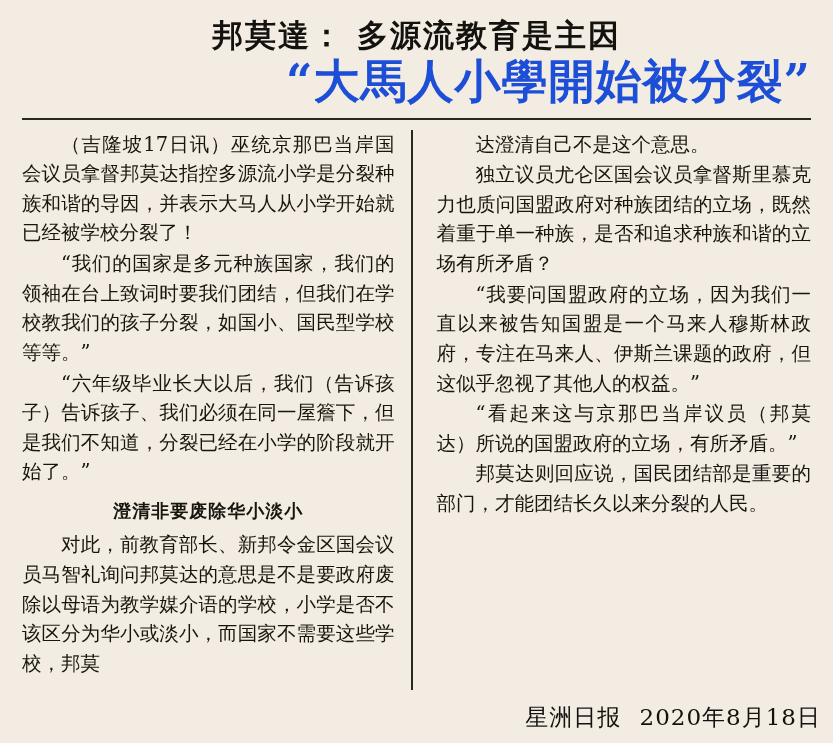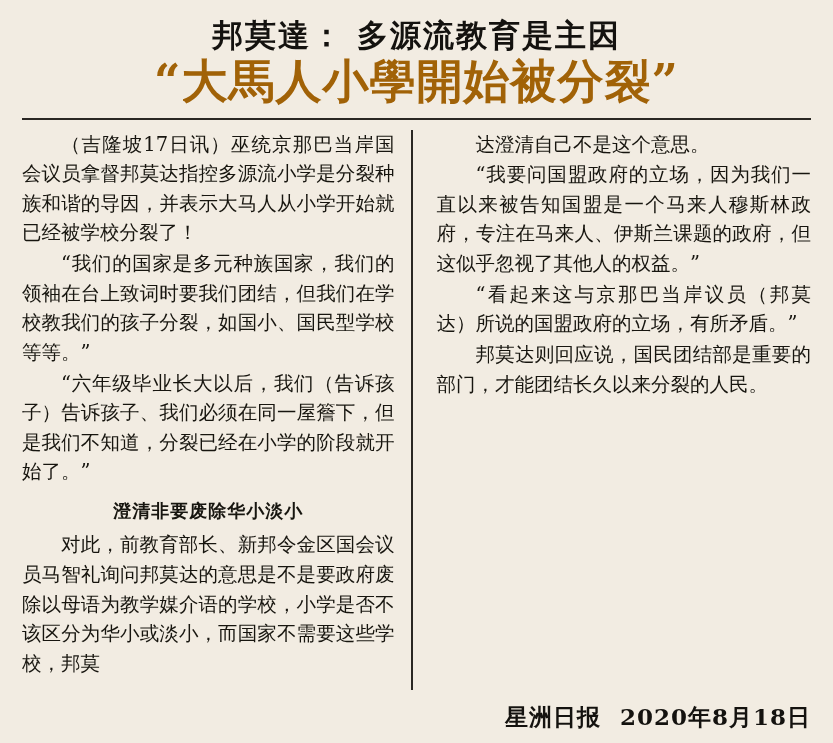--- a/index.html
+++ b/index.html
@@ -25,27 +25,27 @@
   .kicker {
     text-align: center;
     font-size: 31px;
     font-weight: bold;
     letter-spacing: 2px;
     line-height: 1.1;
     margin: 4px 0 2px 0;
     color: #14120f;
   }
   .headline {
-    text-align: center;
+    text-align: right;
     font-size: 46px;
     font-weight: bold;
     letter-spacing: 1px;
     line-height: 1.12;
     margin: 4px 0 10px 0;
-    color: #a16207;
+    color: #1d4ed8;
   }
   .rule {
     height: 2px;
     background: #2a2723;
     margin: 6px 0 10px 0;
   }
   .columns {
     display: flex;
     gap: 8px;
     height: 560px;
@@ -73,24 +73,24 @@
   h2.subhead {
     font-size: 18px;
     font-weight: bold;
     text-align: center;
     margin: 10px 0 6px 0;
     letter-spacing: 1px;
     text-indent: 0;
   }
   .footer {
     position: absolute;
-    right: 22px;
+    right: 12px;
     bottom: 10px;
     font-size: 23px;
-    font-weight: bold;
+    font-weight: normal;
     letter-spacing: 1px;
     color: #14120f;
   }
   .footer .masthead { margin-right: 10px; }
 </style>
 </head>
 <body>
 
 <div class="page">
 
@@ -104,20 +104,21 @@
     <div class="col left">
       <p class="para">（吉隆坡17日讯）巫统京那巴当岸国会议员拿督邦莫达指控多源流小学是分裂种族和谐的导因，并表示大马人从小学开始就已经被学校分裂了！</p>
       <p class="para">“我们的国家是多元种族国家，我们的领袖在台上致词时要我们团结，但我们在学校教我们的孩子分裂，如国小、国民型学校等等。”</p>
       <p class="para">“六年级毕业长大以后，我们（告诉孩子）告诉孩子、我们必须在同一屋簷下，但是我们不知道，分裂已经在小学的阶段就开始了。”</p>
       <h2 class="subhead">澄清非要废除华小淡小</h2>
       <p class="para">对此，前教育部长、新邦令金区国会议员马智礼询问邦莫达的意思是不是要政府废除以母语为教学媒介语的学校，小学是否不该区分为华小或淡小，而国家不需要这些学校，邦莫</p>
     </div>
 
     <div class="col right">
       <p class="para">达澄清自己不是这个意思。</p>
+      <p class="para">独立议员尤仑区国会议员拿督斯里慕克力也质问国盟政府对种族团结的立场，既然着重于单一种族，是否和追求种族和谐的立场有所矛盾？</p>
       <p class="para">“我要问国盟政府的立场，因为我们一直以来被告知国盟是一个马来人穆斯林政府，专注在马来人、伊斯兰课题的政府，但这似乎忽视了其他人的权益。”</p>
       <p class="para">“看起来这与京那巴当岸议员（邦莫达）所说的国盟政府的立场，有所矛盾。”</p>
       <p class="para">邦莫达则回应说，国民团结部是重要的部门，才能团结长久以来分裂的人民。</p>
     </div>
 
   </div>
 
   <div class="footer">
     <span class="masthead">星洲日报</span>
     <span>2020年8月18日</span>

